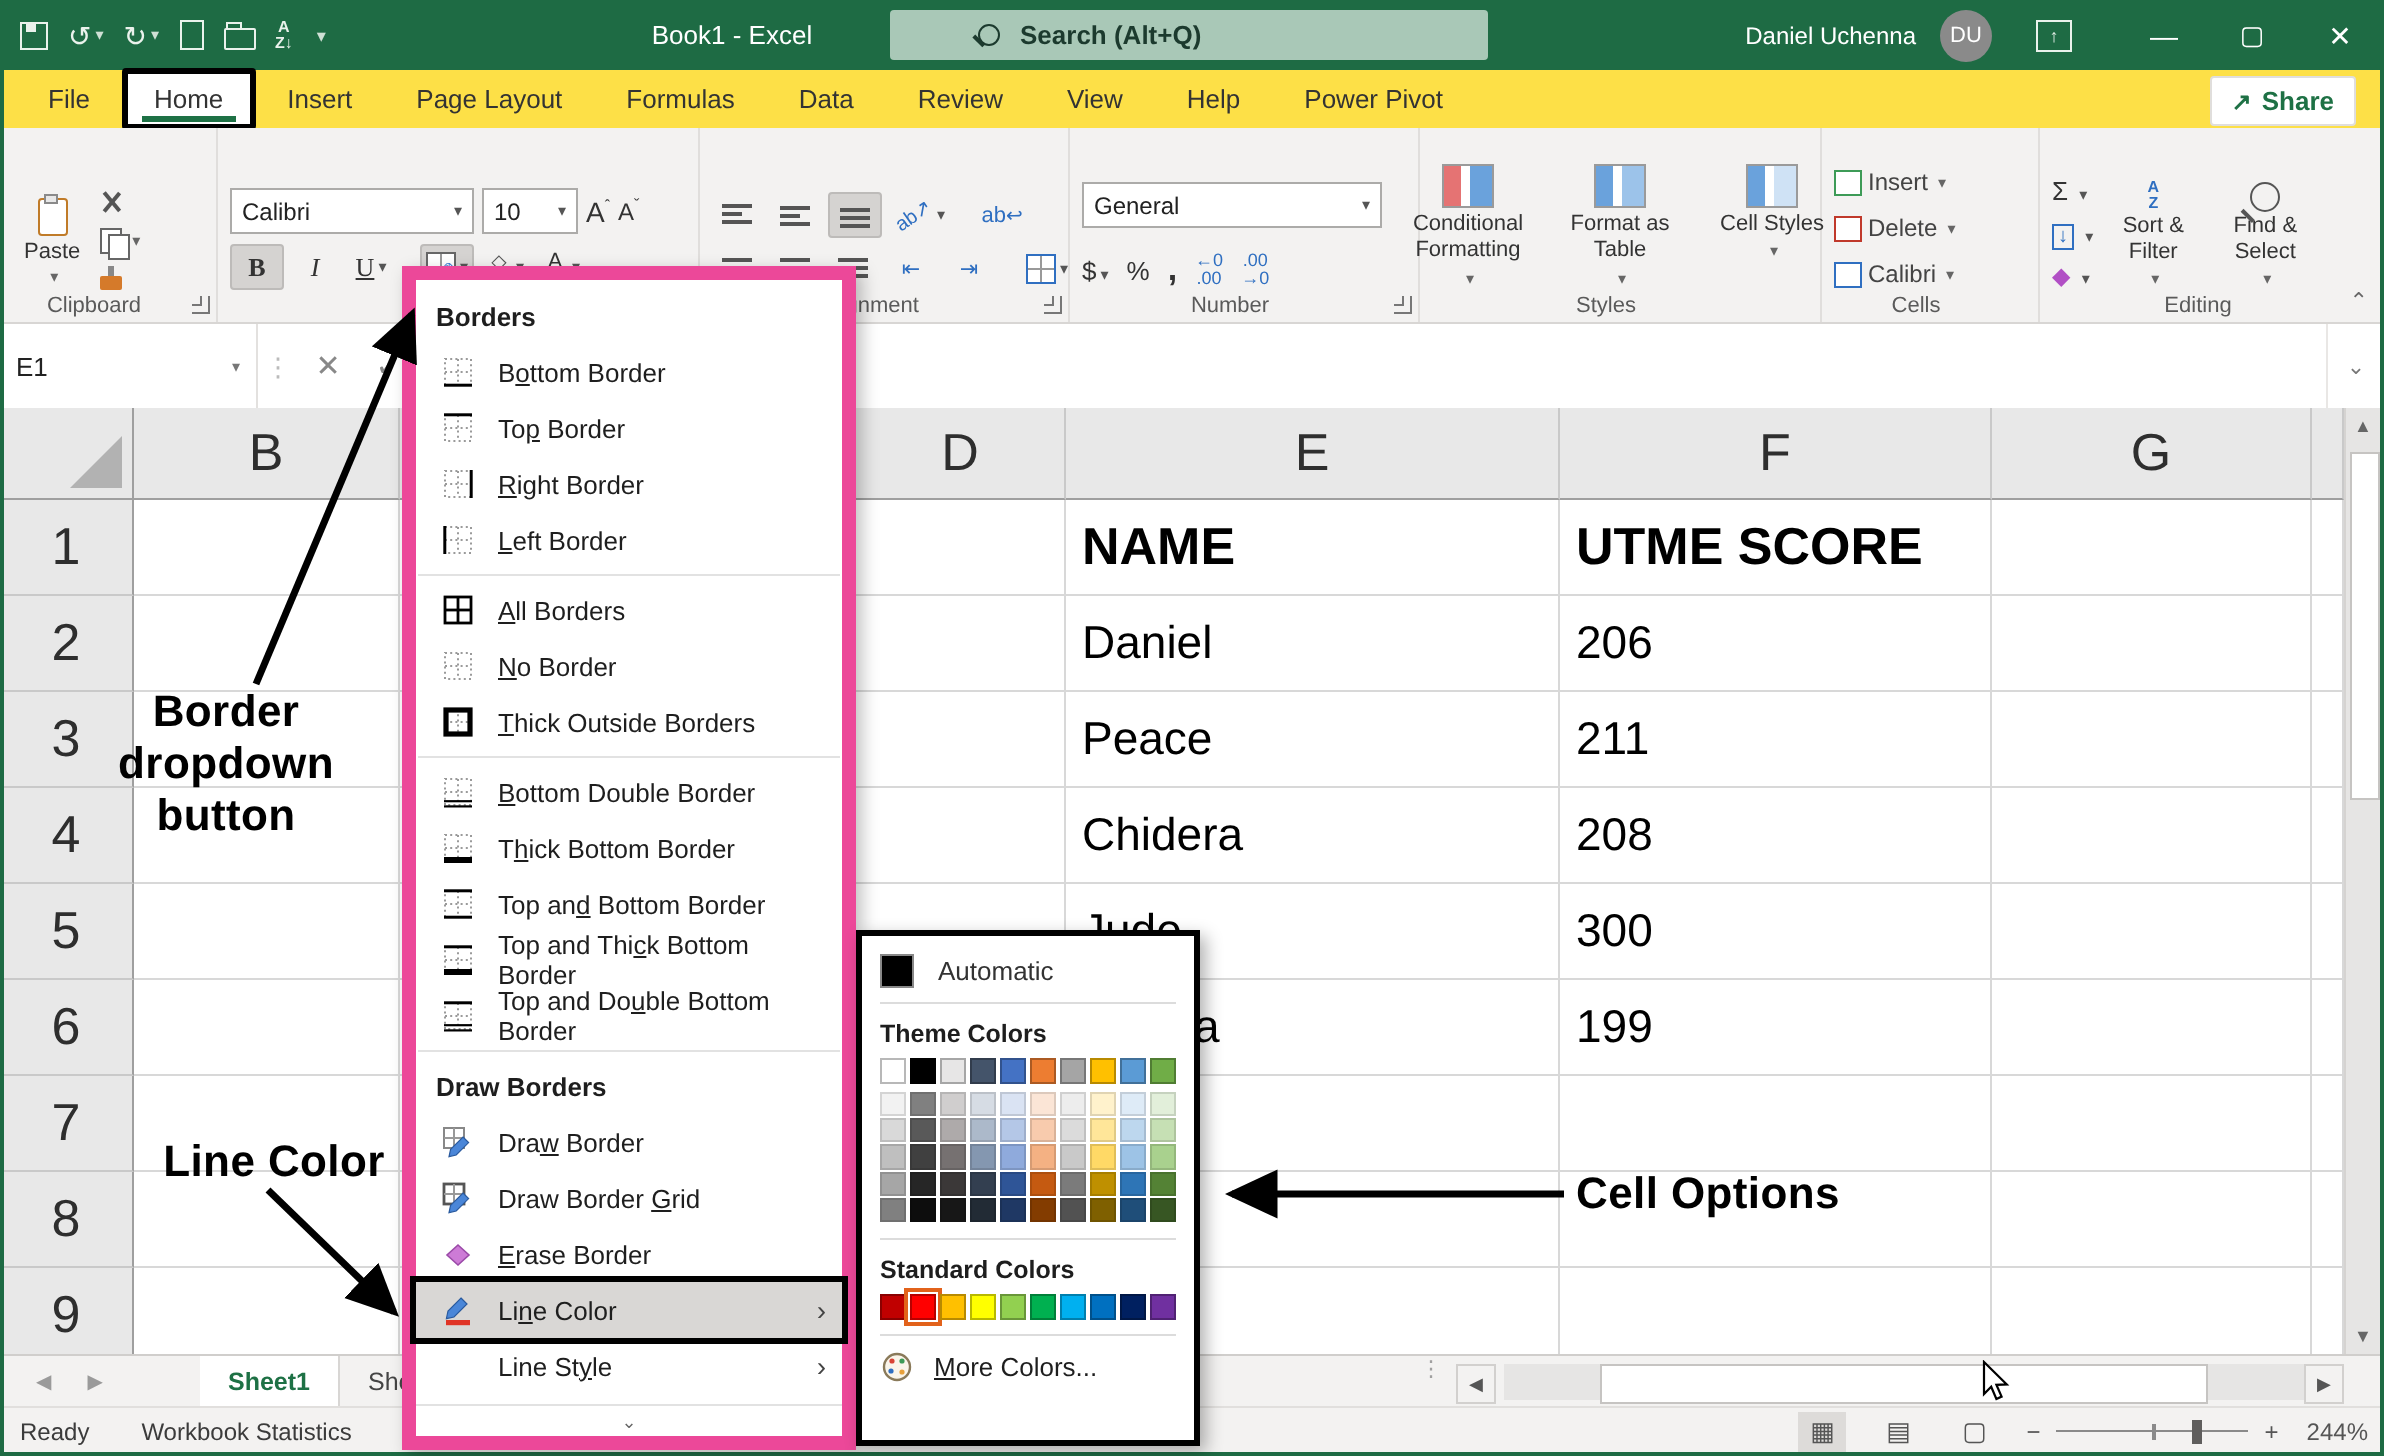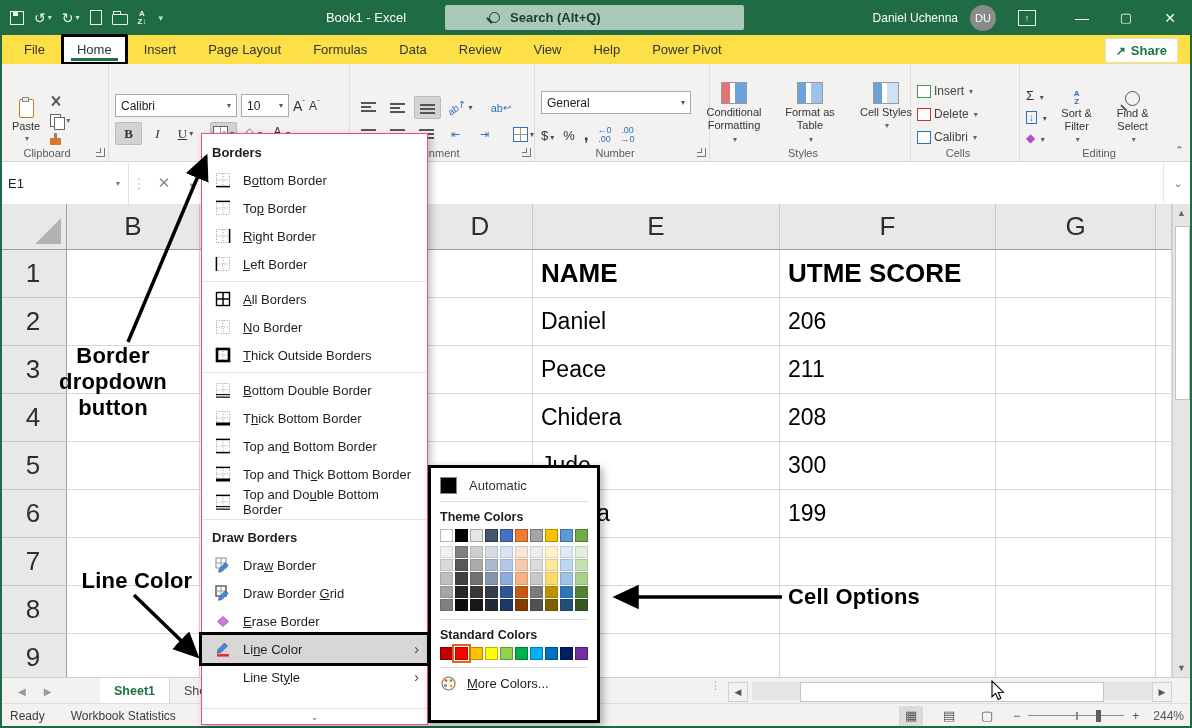--- a/index.html
+++ b/index.html
@@ -120,21 +120,21 @@
   .st-right{position:absolute;right:8px;top:0;height:23px;display:flex;align-items:center;gap:14px;}
   .viewic{width:24px;height:20px;display:flex;align-items:center;justify-content:center;font-size:13px;color:#555;}
   .viewic.on{background:#dddbd9;}
   .zoomline{display:flex;align-items:center;gap:8px;color:#555;}
   .ztrack{width:96px;height:1.6px;background:#8a8a8a;position:relative;}
   .ztick{position:absolute;left:48px;top:-3px;width:1.6px;height:8px;background:#8a8a8a;}
   .zthumb{position:absolute;left:68px;top:-5px;width:5px;height:12px;background:#5f5e5d;}
   .bottomedge{position:absolute;left:0;top:726px;width:1192px;height:2px;background:#1e6b44;}
   .sideedge{position:absolute;top:35px;width:2px;height:693px;background:#1e6b44;}
   
-  .bmenu{position:absolute;left:201px;top:133px;width:227px;height:592px;background:#fff;border:1px solid #ec4899;
+  .bmenu{position:absolute;left:201px;top:133px;width:227px;height:592px;background:#fff;border:7px solid #ec4899;
          box-shadow:3px 3px 8px rgba(0,0,0,.25);z-index:40;padding-top:4px;box-sizing:border-box;}
   .mhead{font-size:13px;font-weight:bold;color:#1e1e1e;padding:7px 10px 6px 10px;}
   .mitem{height:28px;display:flex;align-items:center;padding:0 8px 0 13px;font-size:13px;color:#1e1e1e;gap:12px;position:relative;}
   .mitem .lbl{flex:1;}
   .micon{width:16px;height:16px;display:flex;align-items:center;justify-content:center;flex:none;}
   .marrow{color:#444;font-size:14px;}
   .msep{height:1px;background:#e2e2e2;margin:3px 1px;}
   .mitem.hl{background:#d9d7d5;}
   .mitem.hl-box{box-shadow:0 0 0 3px #000;z-index:2;}
   .mscroll{position:absolute;left:0;right:0;bottom:0;height:15px;border-top:1px solid #e2e2e2;display:flex;align-items:center;justify-content:center;color:#666;font-size:9px;background:#fff;}

